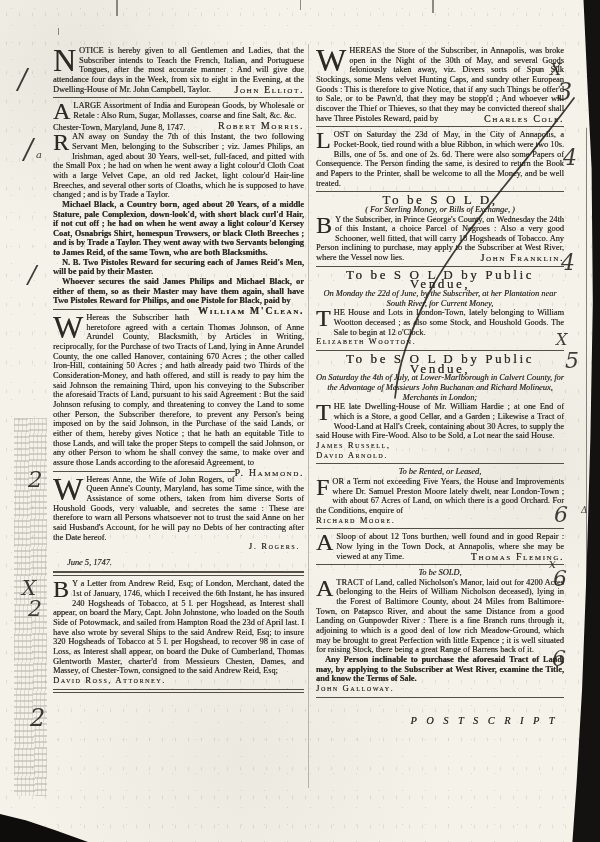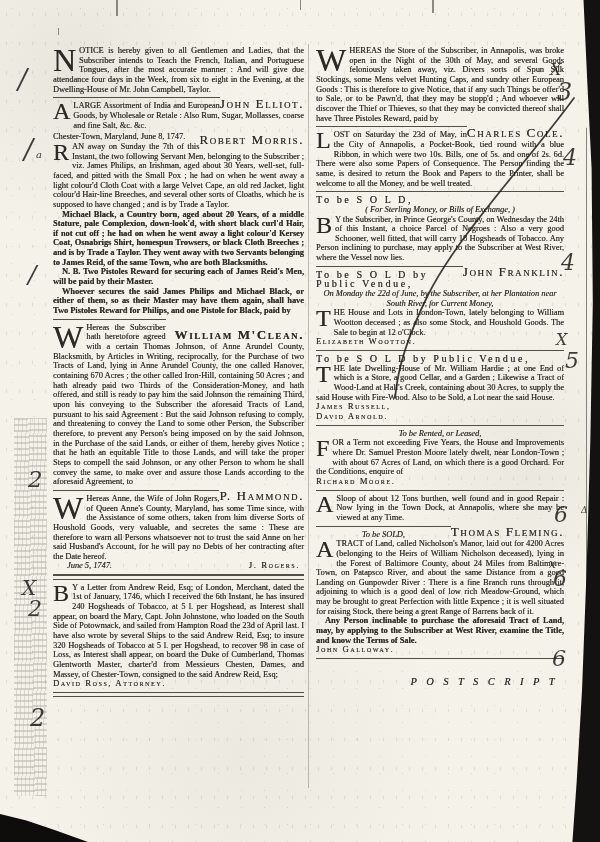--- a/index.html
+++ b/index.html
@@ -16,26 +16,26 @@
     background-size:100% 100%,100% 100%,100% 100%,23px 17px,13px 29px;}
   .col{position:absolute;top:46px;font-size:8.35px;line-height:9.65px;text-align:justify;
     text-shadow:0.2px 0.2px 0.35px rgba(45,40,34,.65);}
   #colL{left:53px;width:251px;}
   #colR{left:316px;width:248px;}
   .ad{margin:0 0 2px 0;}
   .ad p{margin:0;}
   .ind{text-indent:9px;font-weight:bold;}
   .dc{float:left;font-size:24px;line-height:18.5px;padding:1px 3px 0 0;}
   .dc3{font-size:32px;line-height:25px;padding-top:2px;}
-  .sig{float:right;font-variant:small-caps;letter-spacing:1.6px;font-size:13px;margin-top:14px;}
+  .sig{float:right;font-variant:small-caps;letter-spacing:1.6px;font-size:10px;}
   .sigline{text-align:left;font-variant:small-caps;letter-spacing:1.6px;font-size:8.6px;}
-  .head{text-align:left;letter-spacing:2.6px;font-size:10px;text-indent:0;margin:1px 0 0;}
+  .head{text-align:center;letter-spacing:2.6px;font-size:13px;text-indent:0;margin:1px 0 0;}
   .subhead{text-align:center;font-style:italic;text-indent:0;margin:0;}
   .dateline{text-indent:0;}
-  .ital{font-style:italic;}
+  .ital{font-style:italic;margin-top:16px;}
   .rule{border:none;border-top:1px solid #544e45;margin:3px 0 3px;height:0;}
   .double{height:2.6px;border-bottom:1px solid #544e45;}
   .heavy{border-top-width:2px;}
   .datesig{display:flex;justify-content:space-between;text-indent:0;padding:0 4px 0 14px;}
   .postscript{text-align:right;font-style:italic;letter-spacing:3.5px;font-size:10.3px;
     padding-right:6px;margin-top:18px;}
   .mark{position:absolute;font-family:"DejaVu Serif",serif;font-style:italic;color:#1f1c19;
     opacity:.85;line-height:1;}
   .vrule{position:absolute;width:1px;background:#8d8679;}
   #divider{left:308px;top:44px;height:744px;opacity:.55;}
@@ -120,20 +120,21 @@
     <div class="ad">
       <p class="head">To be S O L D by Public Vendue,</p>
       <p class="subhead">On Monday the 22d of June, by the Subscriber, at her Plantation near South River, for Current Money,</p>
       <p><span class="dc">T</span><span>HE House and Lots in London-Town, lately belonging to William Wootton deceased ; as also some Stock, and Houshold Goods.   The Sale to begin at 12 o'Clock.</span></p>
       <p class="sigline">Elizabeth Wootton.</p>
     </div>
     <hr class="rule">
 
     <div class="ad">
       <p class="head">To be S O L D by Public Vendue,</p>
+      <p class="subhead">On Saturday the 4th of July, at Lower-Marlborough in Calvert County, for the Advantage of Messieurs John Buchanan and Richard Molineux, Merchants in London;</p>
       <p><span class="dc">T</span><span>HE late Dwelling-House of Mr. William Hardie ; at one End of which is a Store, a good Cellar, and a Garden ;  Likewise a Tract of Wood-Land at Hall's Creek, containing about 30 Acres, to supply the said House with Fire-Wood.   Also to be Sold, a Lot near the said House.</span></p>
       <p class="sigline">James Russell,</p>
       <p class="sigline">David Arnold.</p>
     </div>
     <hr class="rule">
 
     <div class="ad">
       <p class="subhead">To be Rented, or Leased,</p>
       <p><span class="dc">F</span><span>OR a Term not exceeding Five Years, the House and Improvements where Dr. Samuel Preston Moore lately dwelt, near London-Town ; with about 67 Acres of Land, on which there is a good Orchard.   For the Conditions, enquire of</span></p>
       <p class="sigline">Richard Moore.</p>

